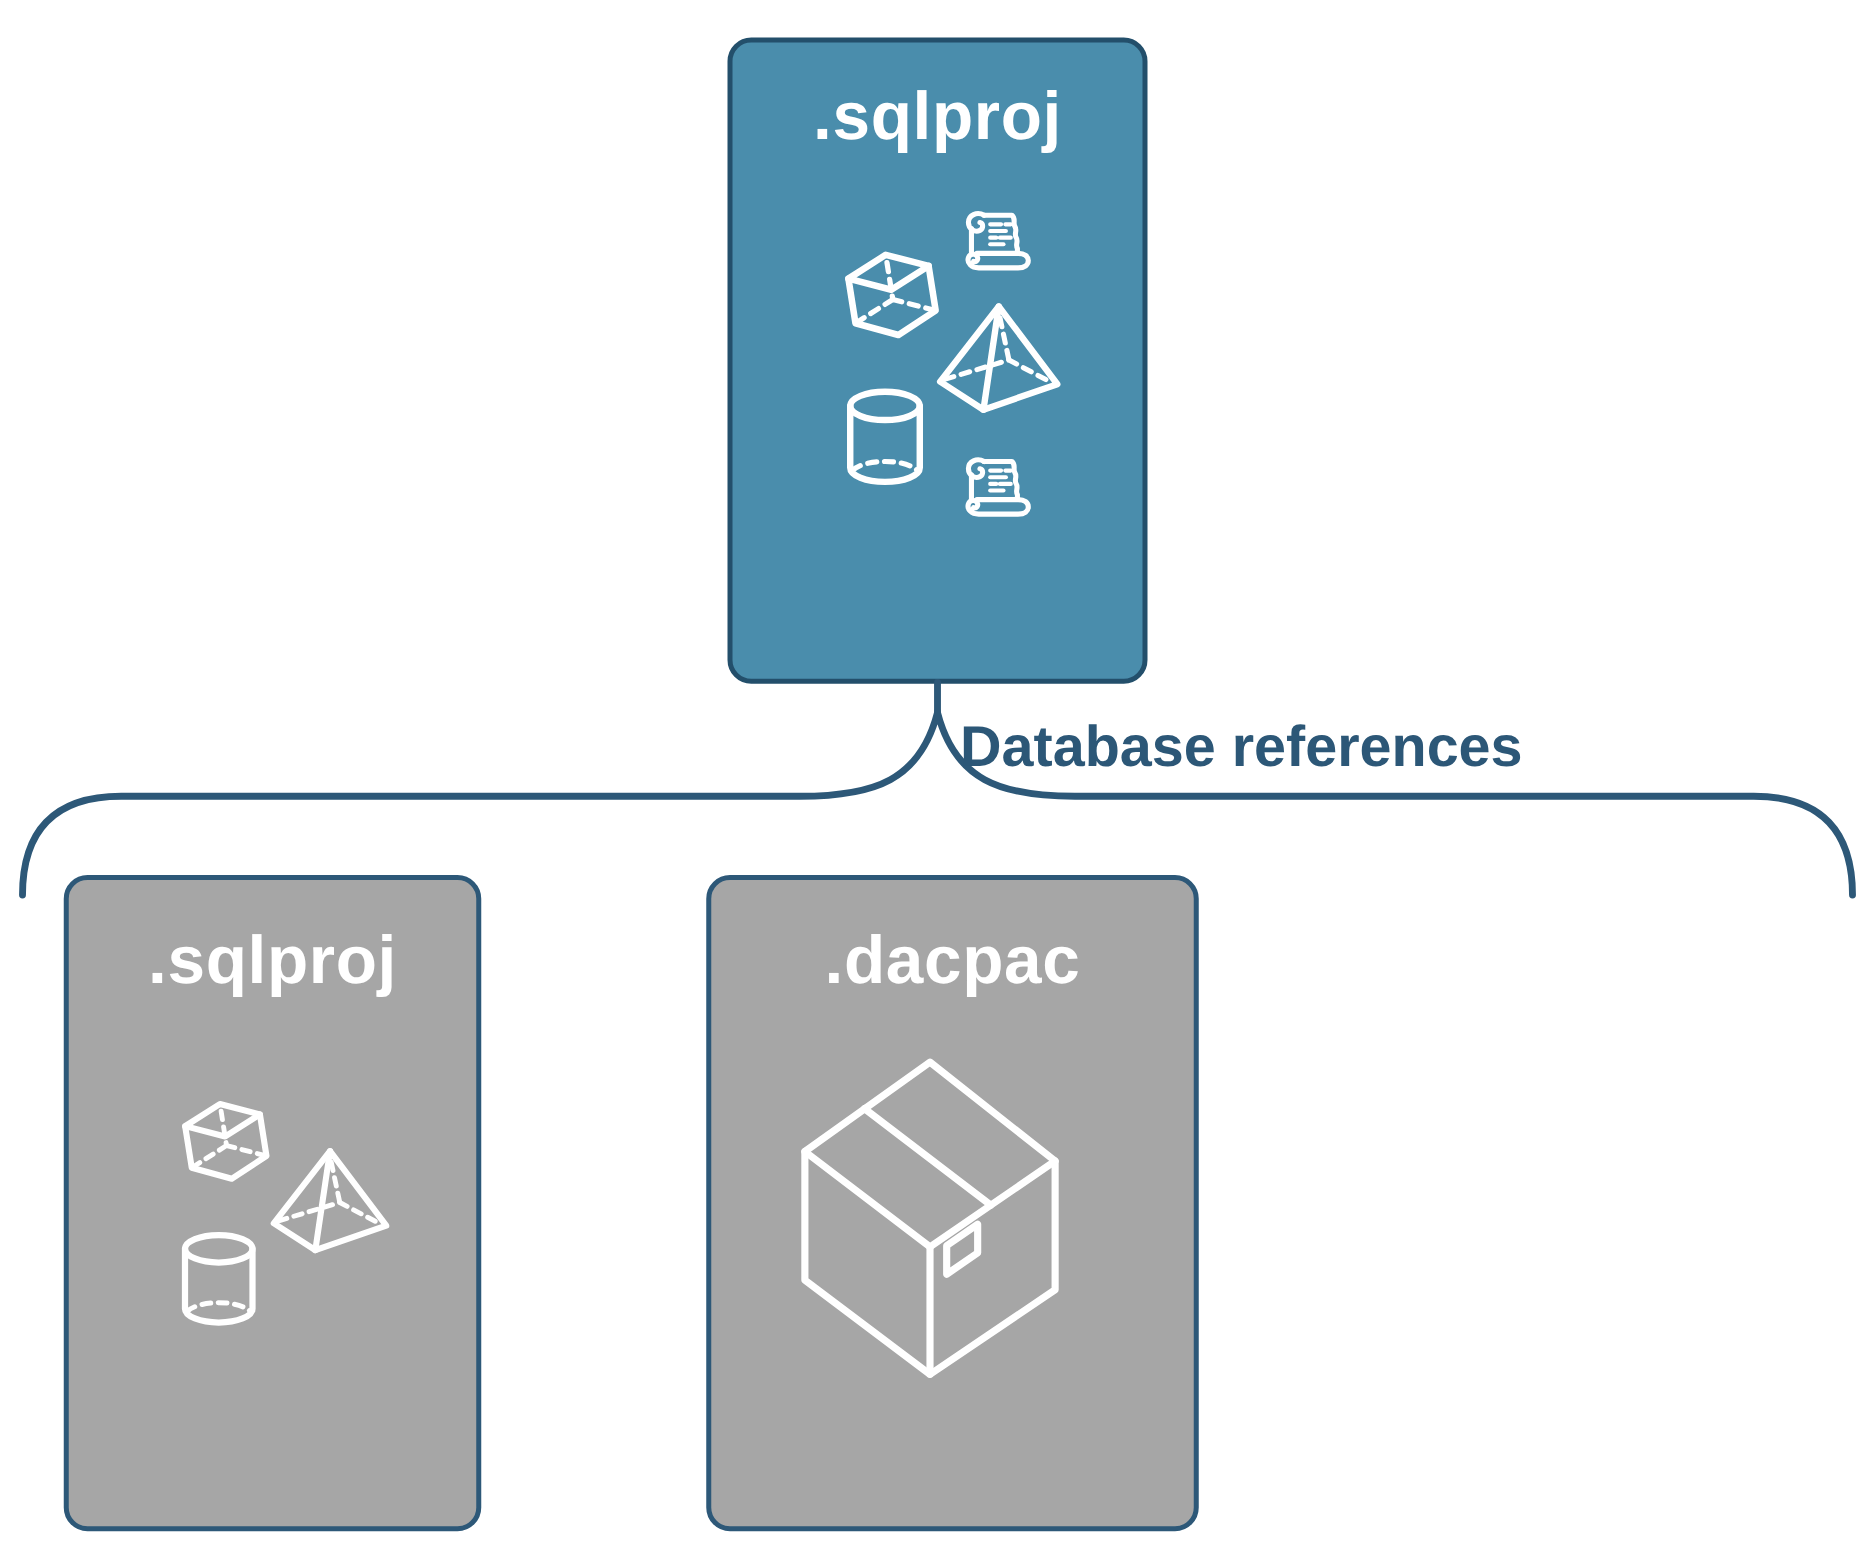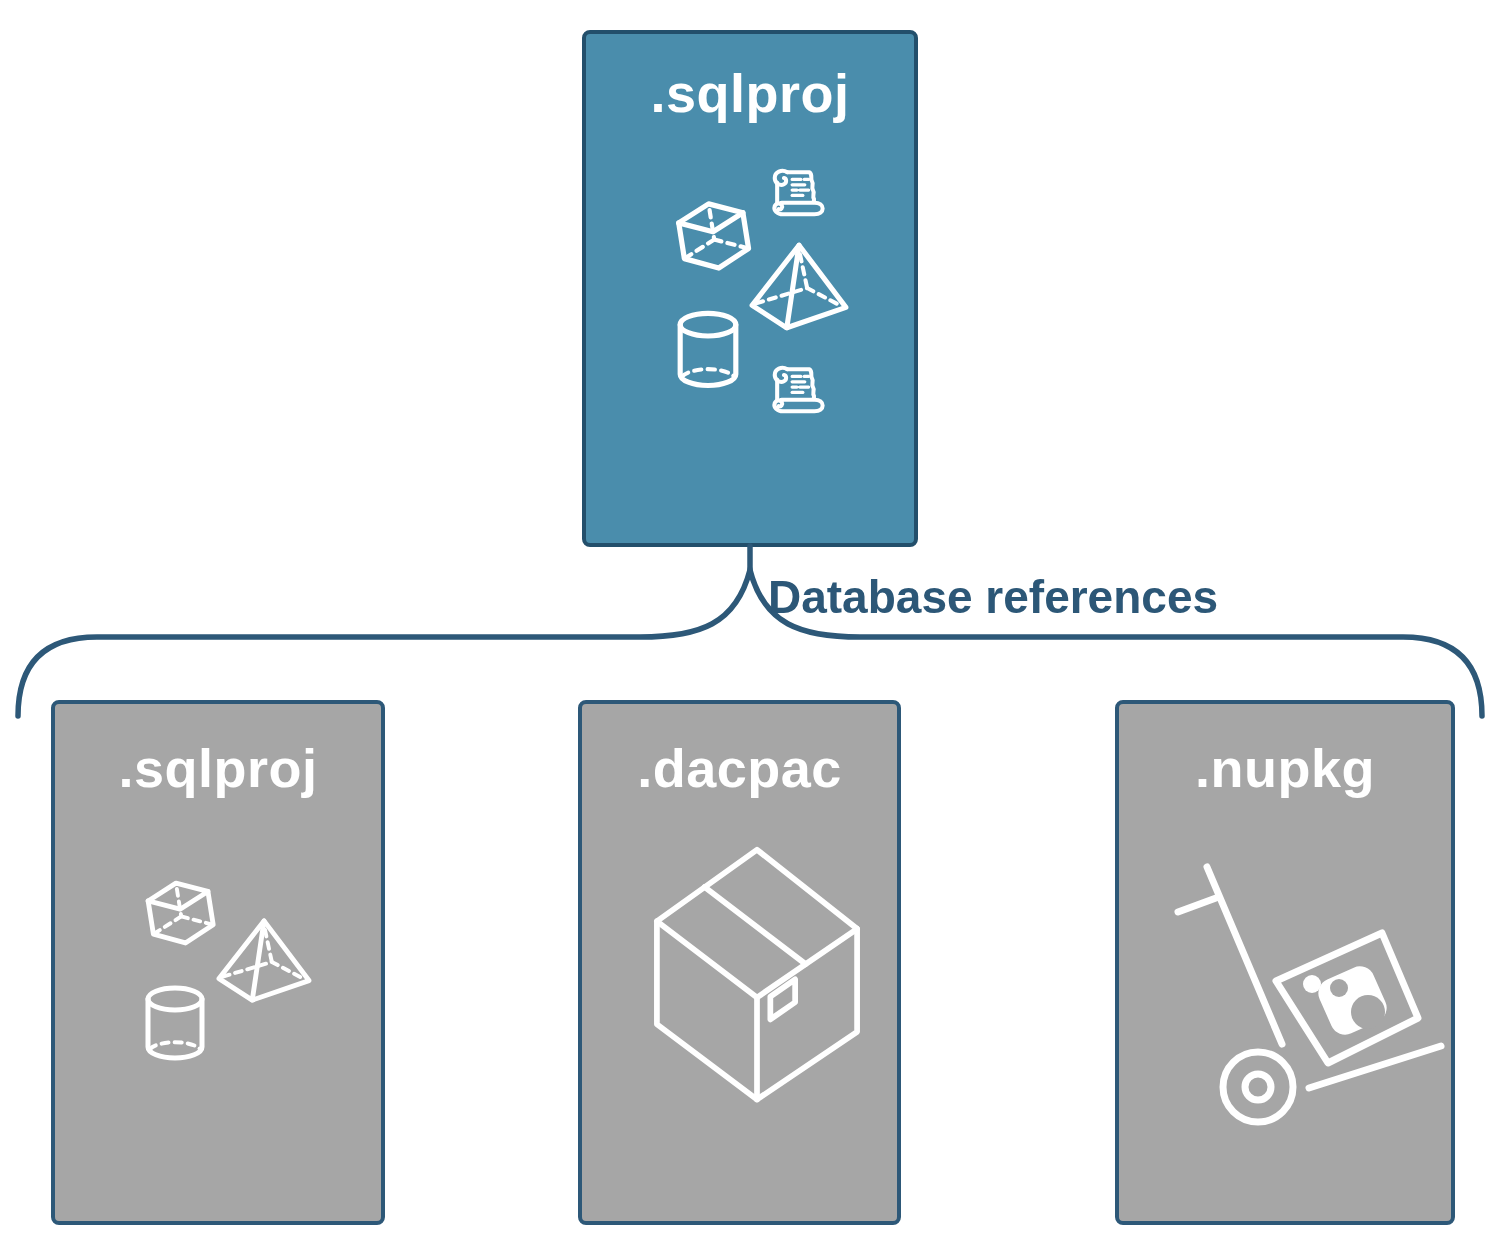--- a/index.html
+++ b/index.html
@@ -2,34 +2,34 @@
 <html style="--background: #FFFFFF; --root-fill: #4A8DAC; --root-border: #234F6B; --child-fill: #A6A6A6; --child-border: #2D5878; --connector: #2D5878; --label-text: #2C5777; --icon: #FFFFFF;"><head>
 <meta charset="utf-8">
 <style>
   html,body{margin:0;padding:0;background:var(--background,#fff);}
   .canvas{
     position:relative;width:1500px;height:1250px;overflow:hidden;
     background:var(--background,#fff);
     font-family:"Liberation Sans","DejaVu Sans",sans-serif;
   }
   .node{
-    position:absolute;box-sizing:border-box;border-radius:8px;
+    position:absolute;box-sizing:border-box;border-radius:19px;
   }
   .node.root{
     left:582px;top:30px;width:336px;height:517px;
     background:var(--root-fill,#4A8DAC);
     border:4px solid var(--root-border,#234F6B);
   }
   .node.child{
     top:700px;height:525px;
     background:var(--child-fill,#A6A6A6);
     border:4px solid var(--child-border,#2D5878);
   }
   #child-sqlproj{left:51px;width:334px;}
-  #child-dacpac{left:578px;width:323px;}
+  #child-dacpac{left:565px;width:394px;}
   #child-nupkg{left:1115px;width:340px;}
   .node-title{
     text-align:center;color:#fff;font-weight:bold;font-size:54px;
     letter-spacing:0.5px;
   }
   .node.root .node-title{margin-top:28px;}
   .node.child .node-title{margin-top:33px;}
   .icon{position:absolute;}
   
   .root .cube{left:84px;top:160px;width:88px;height:88px;}
@@ -154,32 +154,14 @@
 
     <svg class="icon package" viewBox="0 0 250 300">
       <path class="st" stroke-width="6" d="M125 6 L20 81 L20 189 L125 268 L230 197 L230 89 Z"></path>
       <path class="st" stroke-width="6" d="M20 81 L125 161 L230 89"></path>
       <path class="st" stroke-width="6" d="M125 161 L125 268"></path>
       <path class="st" stroke-width="6" d="M70 45 L176 126"></path>
       <path class="st" stroke-width="6" d="M139 160 L165 142 L165 166 L139 184 Z"></path>
     </svg>
   </div>
 
-  <div class="node child" id="child-nupkg">
-    <div class="node-title">.nupkg</div>
-
-    <svg class="icon handtruck" viewBox="0 0 290 295">
-      <path class="st" stroke-width="7" d="M43 33 L118 210"></path>
-      <path class="st" stroke-width="7" d="M14 78 L52 64"></path>
-      <circle class="st" stroke-width="7" cx="94" cy="253" r="35"></circle>
-      <circle class="st" stroke-width="7" cx="94" cy="253" r="13"></circle>
-      <path class="st" stroke-width="7" d="M218 99 L254 184 L164 229 L112 147 Z"></path>
-      <path class="st" stroke-width="7" d="M145 254 L277 212"></path>
-      <g>
-        <rect class="fl" x="159" y="137" width="59" height="59" rx="15" transform="rotate(-24 188.5 166.5)"></rect>
-        <circle class="hole" cx="204" cy="178" r="17"></circle>
-        <circle class="hole" cx="175" cy="154" r="9"></circle>
-        <circle class="fl" cx="148" cy="150" r="9"></circle>
-      </g>
-    </svg>
-  </div>
 
 </div>
 
 </body></html>

